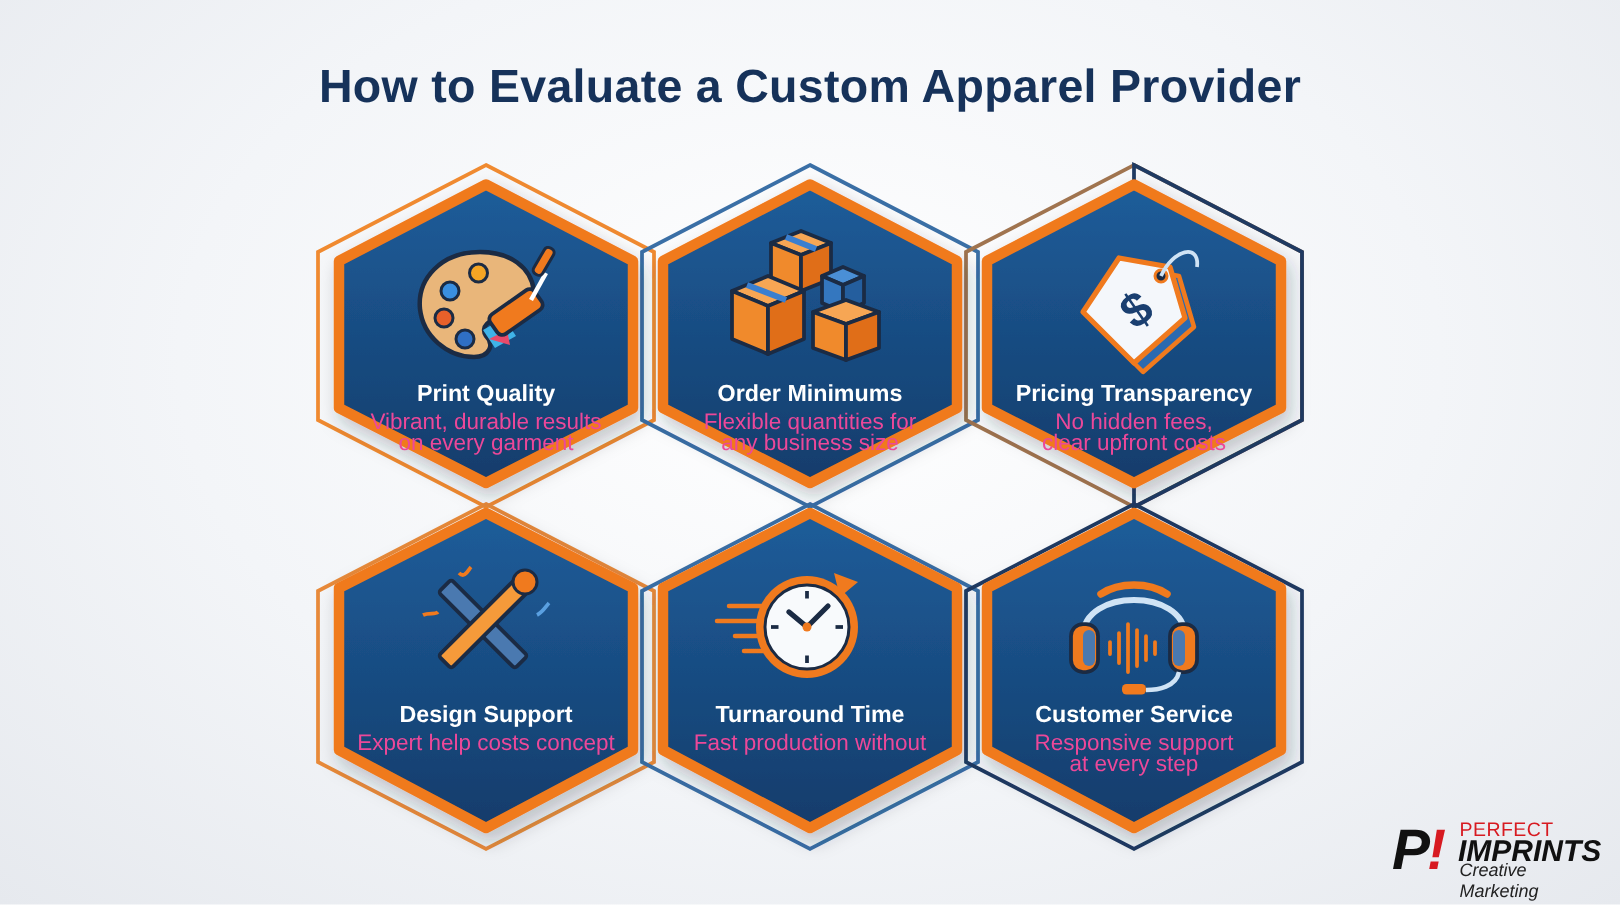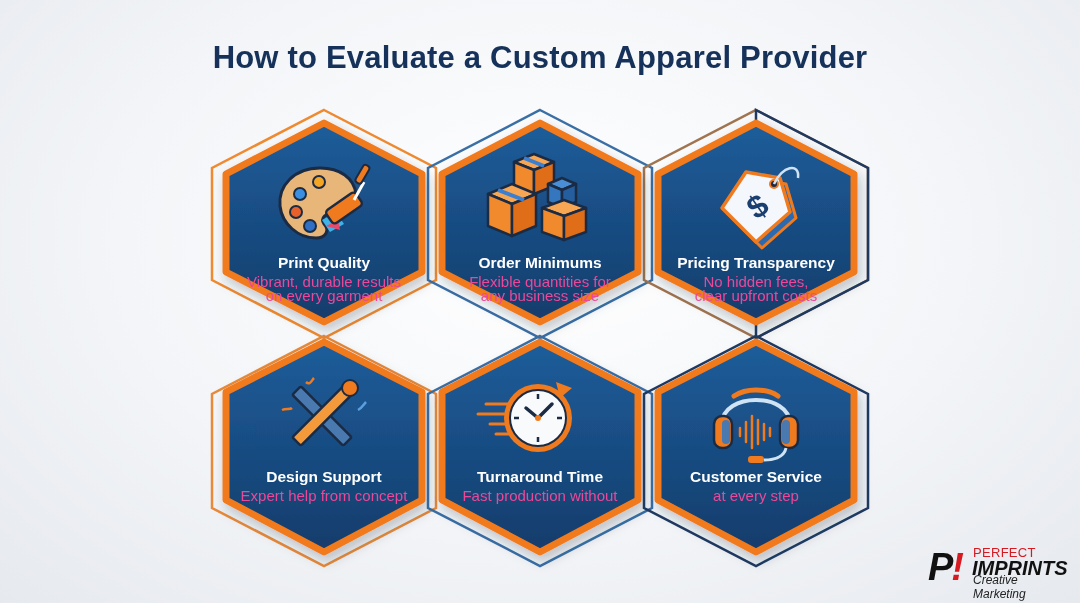--- a/index.html
+++ b/index.html
@@ -157,28 +157,29 @@
   <div class="desc">Flexible quantities for</div>
   <div class="desc">any business size</div>
 </div>
 <div class="card" style="left:656px;top:254px">
   <div class="head">Pricing Transparency</div>
   <div class="desc">No hidden fees,</div>
   <div class="desc">clear upfront costs</div>
 </div>
 <div class="card" style="left:224px;top:468px">
   <div class="head">Design Support</div>
-  <div class="desc">Expert help from concept</div>
+  <div class="desc">Expert help costs concept</div>
 </div>
 <div class="card" style="left:440px;top:468px">
   <div class="head">Turnaround Time</div>
   <div class="desc">Fast production without</div>
 </div>
 <div class="card" style="left:656px;top:468px">
   <div class="head">Customer Service</div>
+  <div class="desc">Responsive support</div>
   <div class="desc">at every step</div>
 </div>
 
 <div class="logo">
   <div class="p"><span>P</span><span class="bang">!</span></div>
   <div class="l1">PERFECT</div>
   <div class="l2">IMPRINTS</div>
   <div class="l3">Creative Marketing</div>
 </div>
 

